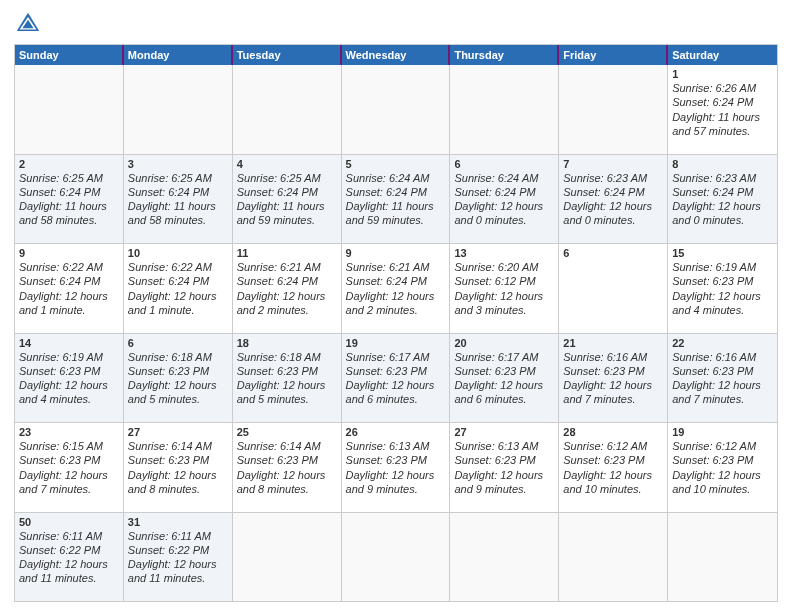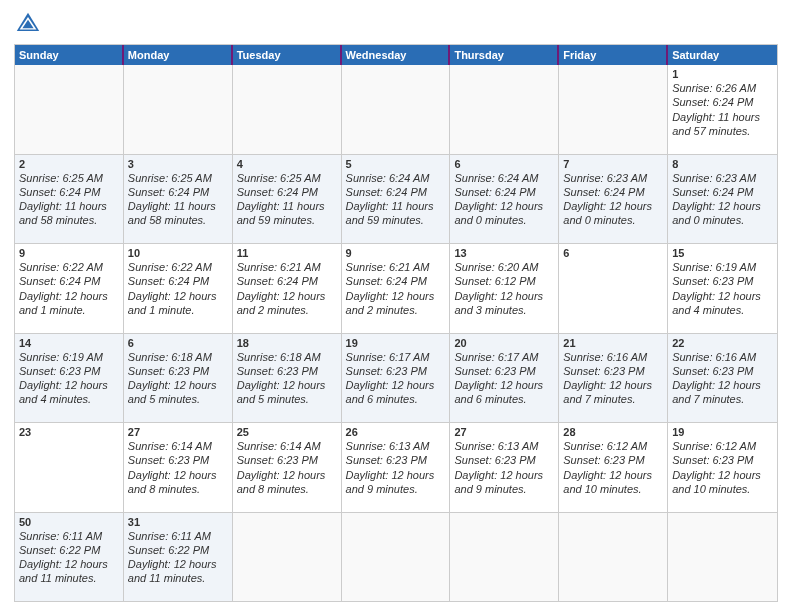--- a/index.html
+++ b/index.html
@@ -303,20 +303,24 @@
             <div class="day-num">22</div>
             <div class="day-info">Sunrise: 6:16 AM
 Sunset: 6:23 PM
 Daylight: 12 hours
 and 7 minutes.</div>
           </div>
         </div>
         <div class="week">
           <div class="day-cell">
             <div class="day-num">23</div>
+            <div class="day-info">Sunrise: 6:15 AM
+Sunset: 6:23 PM
+Daylight: 12 hours
+and 7 minutes.</div>
           </div>
           <div class="day-cell">
             <div class="day-num">27</div>
             <div class="day-info">Sunrise: 6:14 AM
 Sunset: 6:23 PM
 Daylight: 12 hours
 and 8 minutes.</div>
           </div>
           <div class="day-cell">
             <div class="day-num">25</div>

